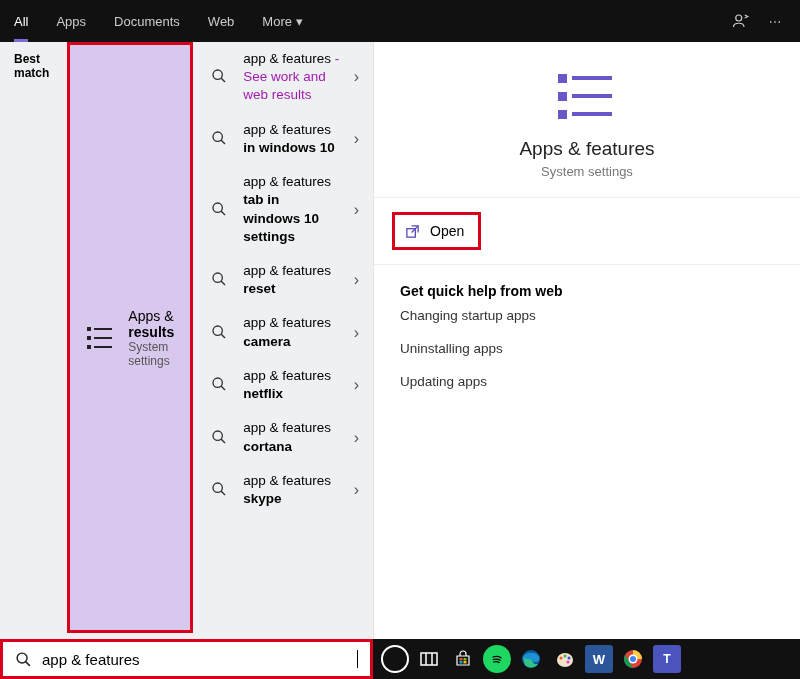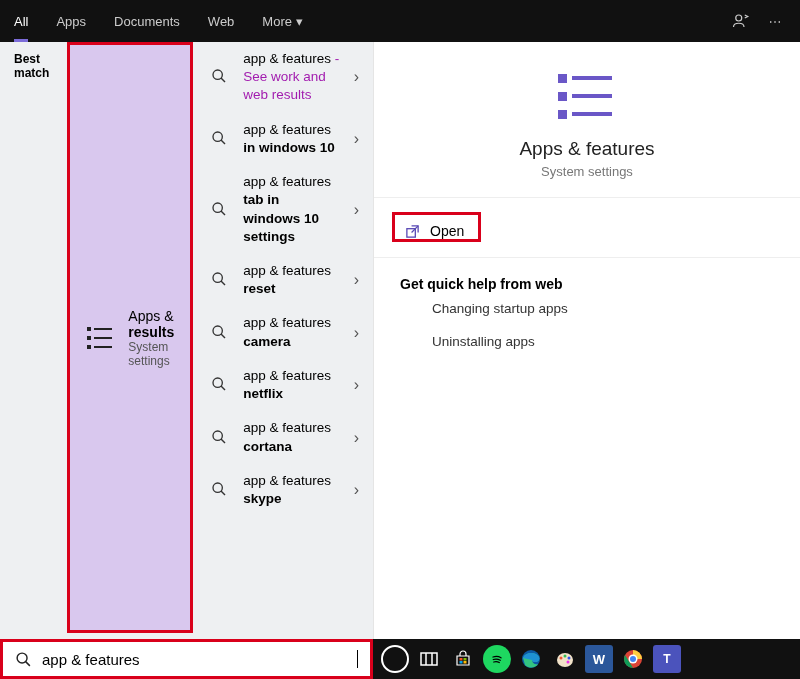--- a/index.html
+++ b/index.html
@@ -34,25 +34,25 @@
   .result .rtext b { font-weight:600; }
   .result .chev { color:#555; font-size:16px; }
 
   
   .hero { display:flex; flex-direction:column; align-items:center; padding: 28px 0 18px; border-bottom:1px solid #eee; }
   .hero-ico { width:62px; height:56px; margin-bottom:12px; }
   .hero-title { font-size:19px; color:#222; margin-bottom:4px; }
   .hero-sub { font-size:13px; color:#777; }
 
   .open-row { padding: 14px 18px; border-bottom:1px solid #eee; }
-  .open-btn { display:inline-flex; align-items:center; gap:10px; font-size:14px; padding:8px 14px 0 10px; border:3px solid #d9001b; cursor:pointer; }
+  .open-btn { display:inline-flex; align-items:center; gap:10px; font-size:14px; padding:8px 14px 8px 10px; border:3px solid #d9001b; cursor:pointer; }
 
   .help-block { padding: 18px 26px; }
   .help-head { font-size:14px; font-weight:600; margin-bottom:0; }
-  .help-link { font-size:13.5px; color:#333; padding:9px 0; display:block; cursor:pointer;margin-left:32px; }
+  .help-link { font-size:13.5px; color:#333; padding:9px 0; display:block; cursor:pointer; }
 
   
   .bottombar { position:absolute; left:0; right:0; bottom:0; height:40px; display:flex; }
   .search-wrap { width:373px; background:#fff; display:flex; align-items:center; padding:0 12px; border:3px solid #d9001b; gap:10px; }
   .search-wrap input { border:none; outline:none; font-size:15px; flex:1; background:transparent; }
   .caret { width:1px; height:18px; background:#000; animation: blink 1s step-end infinite; }
   @keyframes blink { 50% { opacity:0; } }
 
   .taskbar { flex:1; background:#111; display:flex; align-items:center; padding:0 8px; gap:6px; }
   .tb-icon { width:28px; height:28px; border-radius:3px; display:flex; align-items:center; justify-content:center; font-size:15px; color:#fff; cursor:pointer; }
@@ -224,20 +224,21 @@
         </span>
         <span>Open</span>
       </div>
     </div>
 
     <div class="help-block">
       <div class="help-head">Get quick help from web</div>
       <div id="help-links">
           <div class="help-link">Changing startup apps</div>
           <div class="help-link">Uninstalling apps</div>
+          <div class="help-link">Updating apps</div>
         </div>
     </div>
   </div>
 </div>
 
 <div class="bottombar">
   <div class="search-wrap">
     <span>
       <svg width="17" height="17" viewBox="0 0 24 24" fill="none" stroke="#222" stroke-width="2">
           <circle cx="10" cy="10" r="7"></circle>

